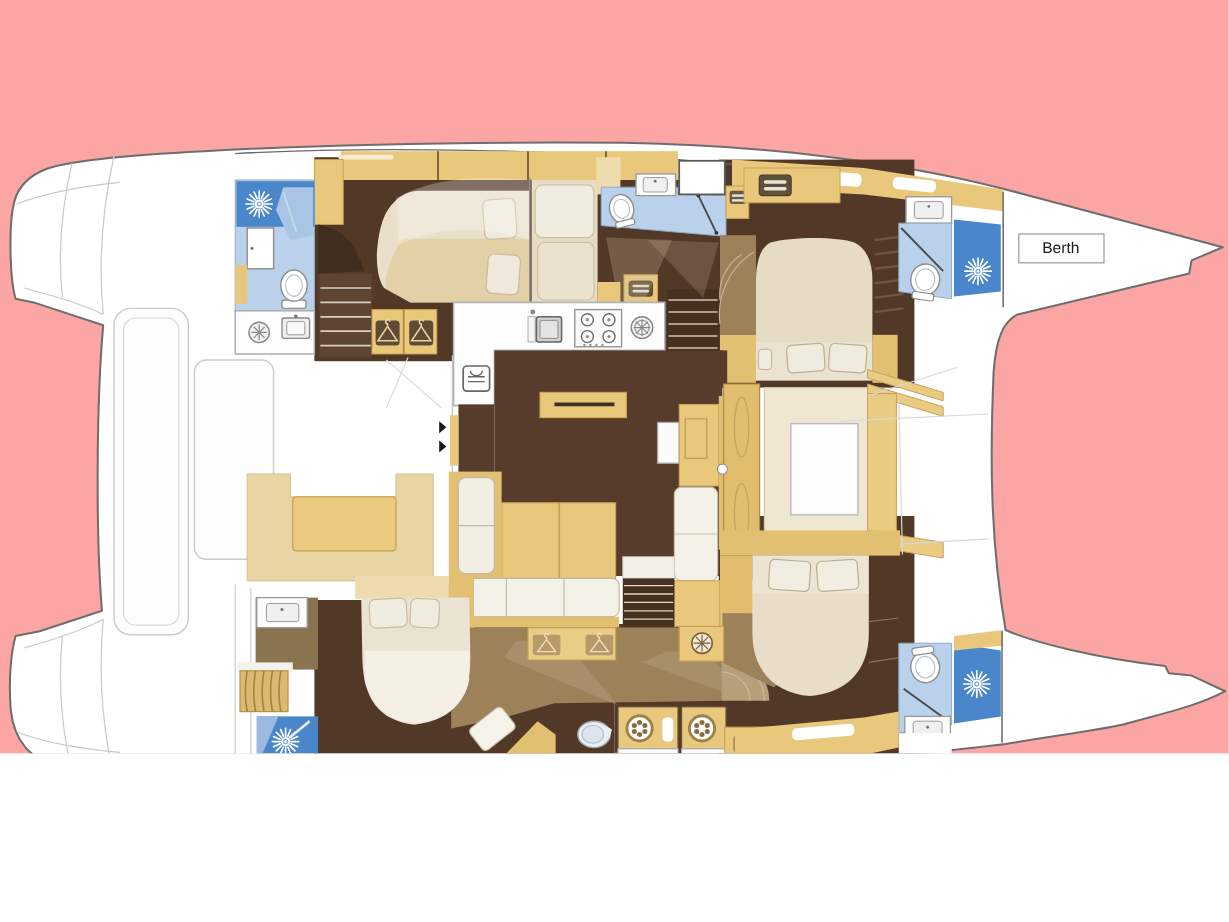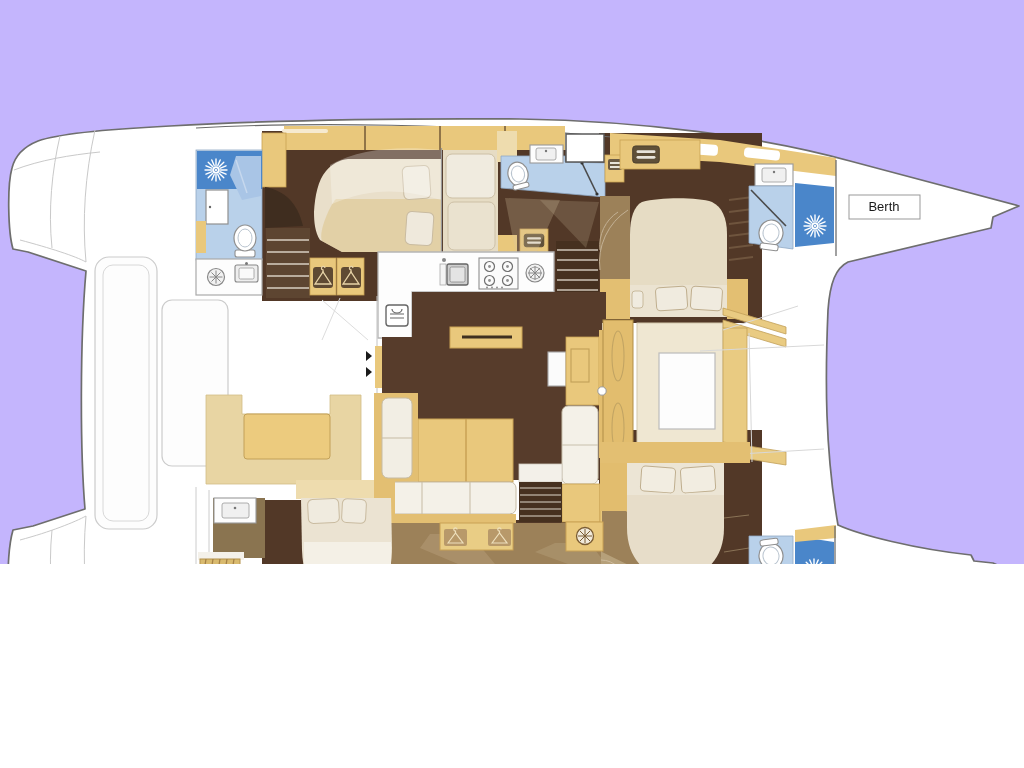--- a/index.html
+++ b/index.html
@@ -1,16 +1,16 @@
 <!DOCTYPE html>
 <html><head>
 <meta charset="utf-8">
 <style>
   html,body{margin:0;padding:0;background:#ffffff;}
-  #stage{position:relative;width:1024px;height:564px;background:#c4b5fd;overflow:hidden;
+  #stage{position:relative;width:1024px;height:628px;background:#fca5a5;overflow:hidden;
          font-family:"Liberation Sans", sans-serif;}
 </style>
 </head>
 <body>
 <div id="stage">
 <svg width="1024" height="768" viewBox="0 0 1024 768" xmlns="http://www.w3.org/2000/svg">
 <defs>
   <g id="sun">
     <g stroke="#ffffff" stroke-width="1.4" stroke-linecap="round">
       <line x1="0" y1="-11" x2="0" y2="-4.5"></line>

